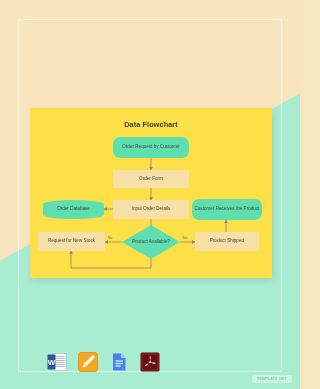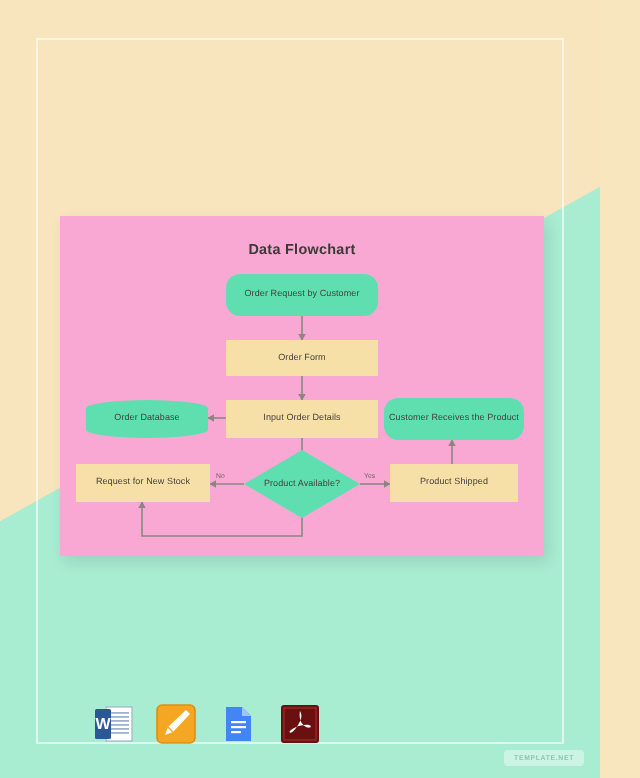--- a/index.html
+++ b/index.html
@@ -16,21 +16,21 @@
     clip-path:polygon(100% 24%,100% 100%,0 100%,0 67%);
   }
   .inner-frame{
     position:absolute;left:18px;top:19px;right:18px;bottom:17px;
     border:1px solid rgba(255,255,255,.62);box-sizing:border-box;
   }
 
   
   .card{
     position:absolute;left:30px;top:108px;width:242px;height:170px;
-    background:#f9a8d4;box-shadow:2px 3px 7px rgba(0,0,0,.10);
+    background:#fde047;box-shadow:2px 3px 7px rgba(0,0,0,.10);
   }
   .card-title{
     position:absolute;left:0;right:0;top:12px;text-align:center;
     font-size:7.2px;font-weight:bold;color:#3c3a36;letter-spacing:.15px;
   }
 
   
   .flow{position:absolute;left:0;top:0;width:242px;height:170px;}
   .node{
     position:absolute;box-sizing:border-box;display:flex;

